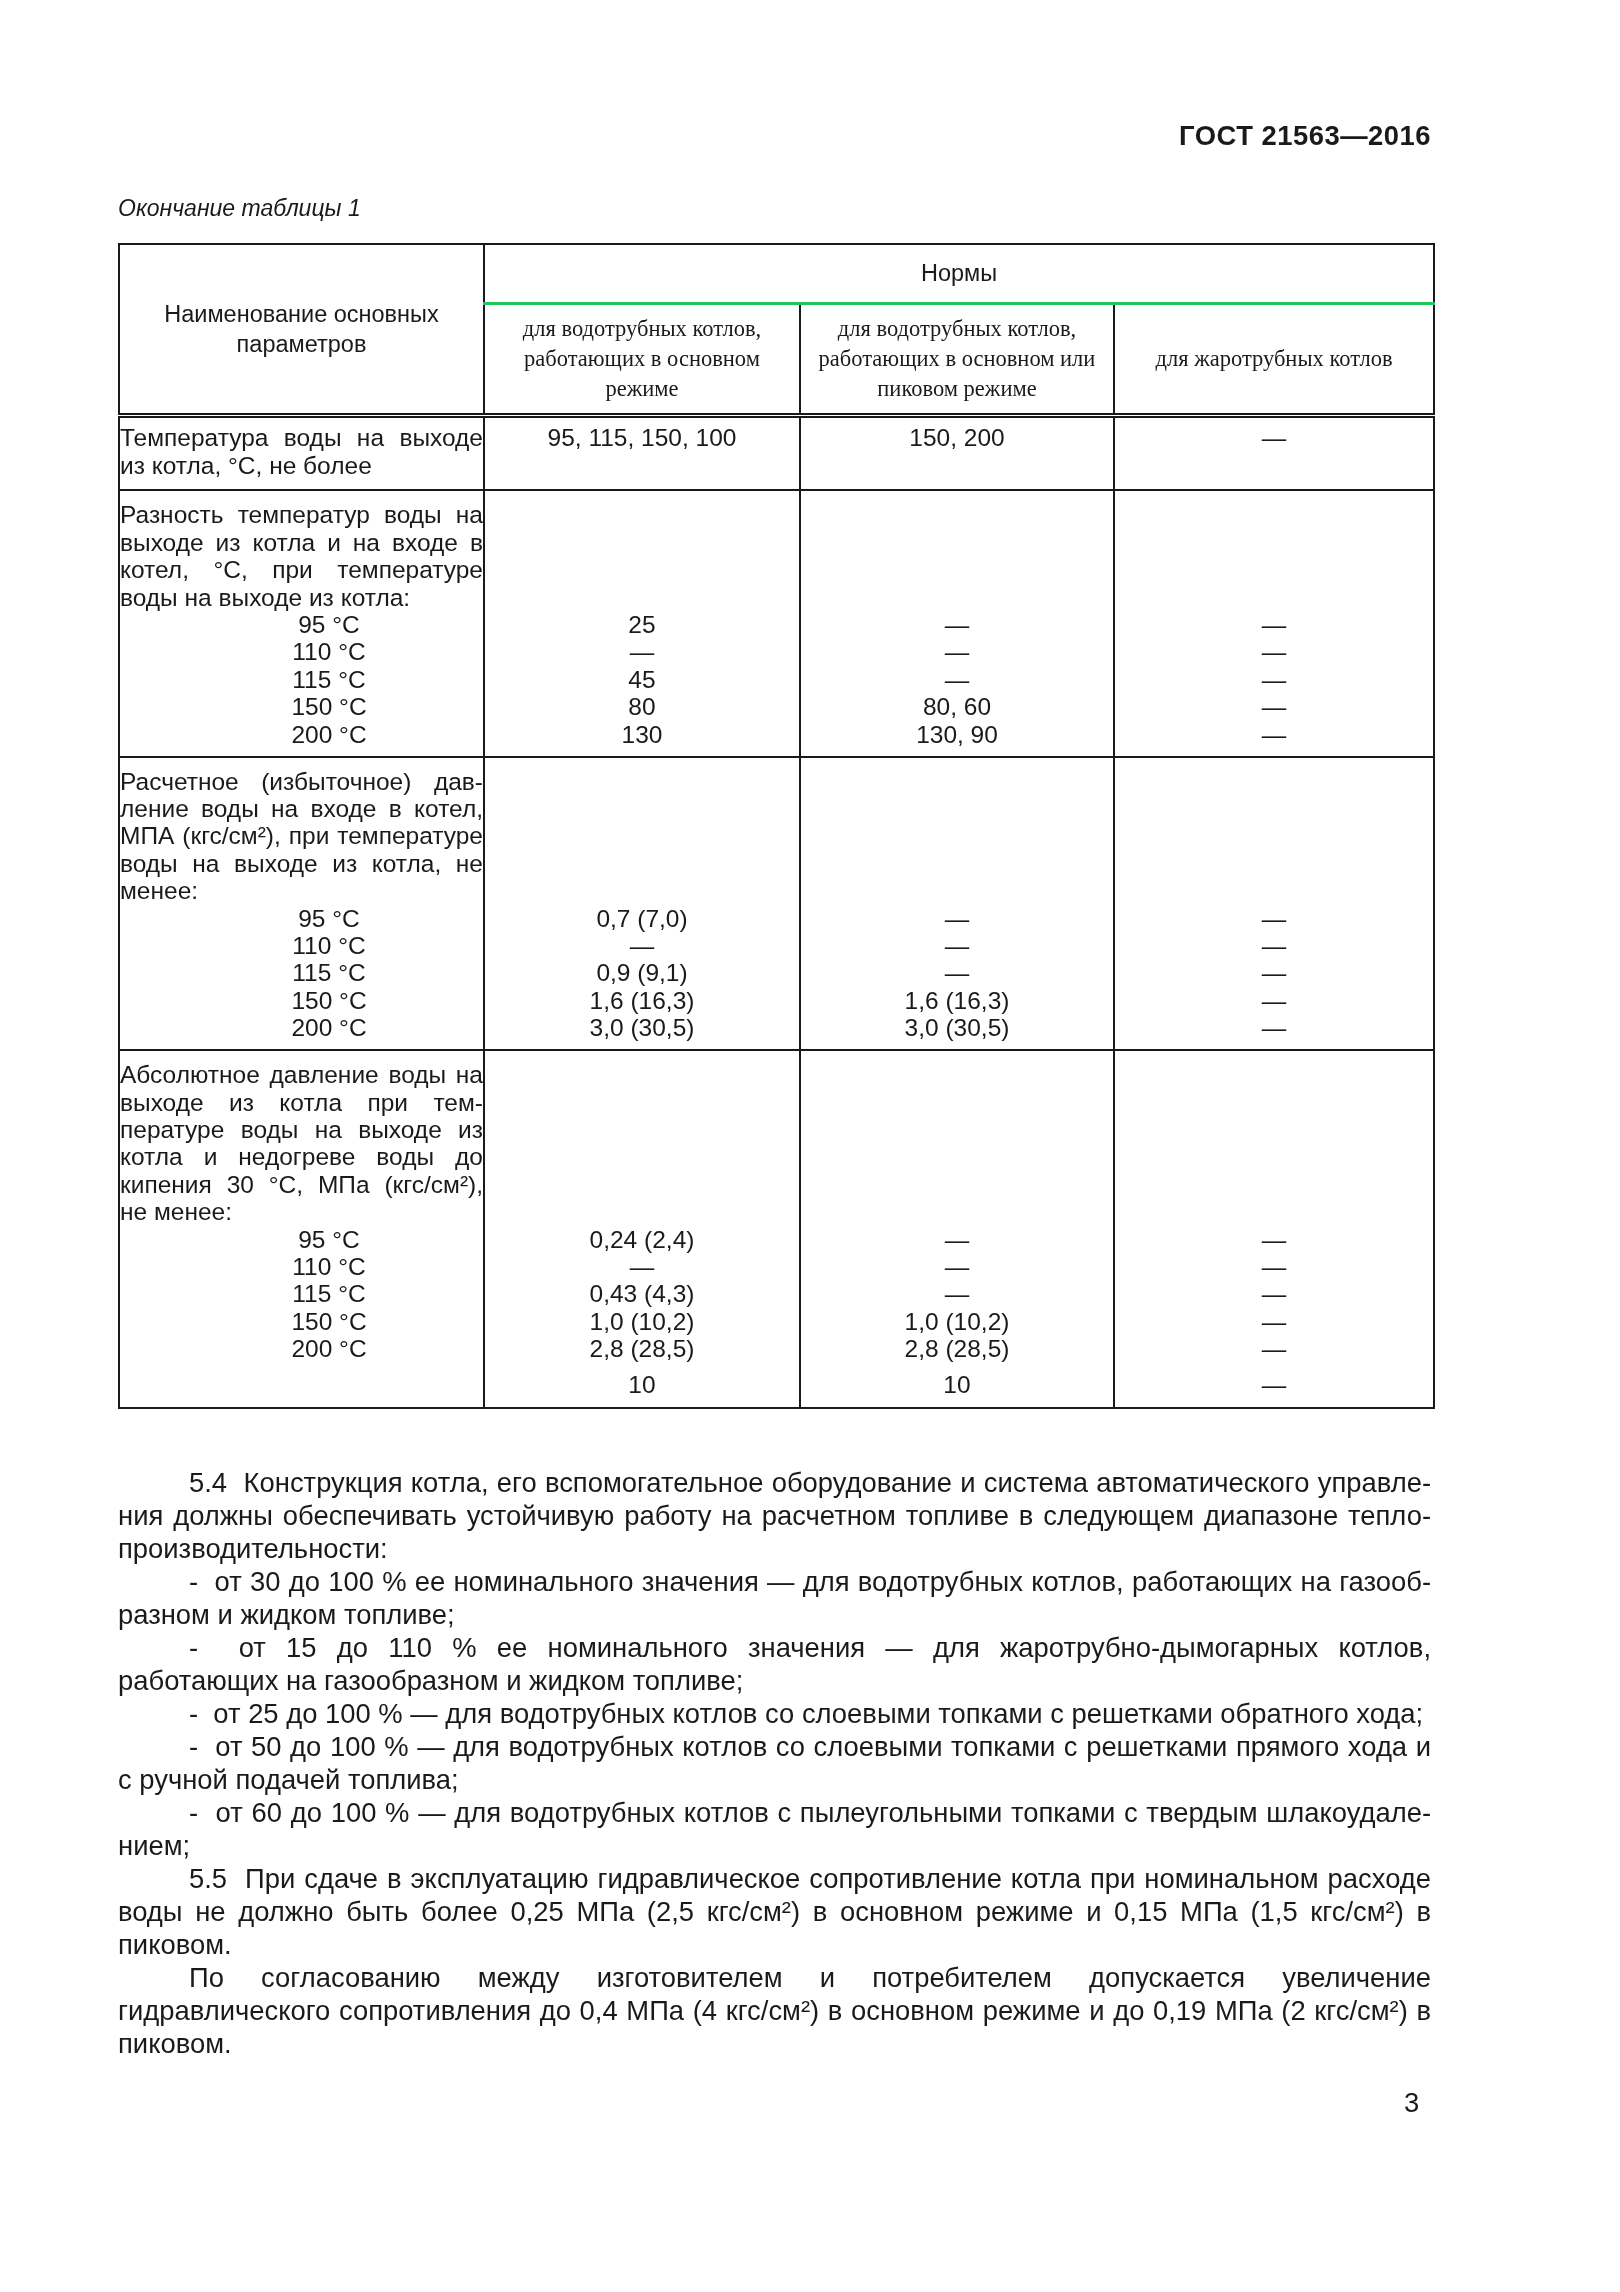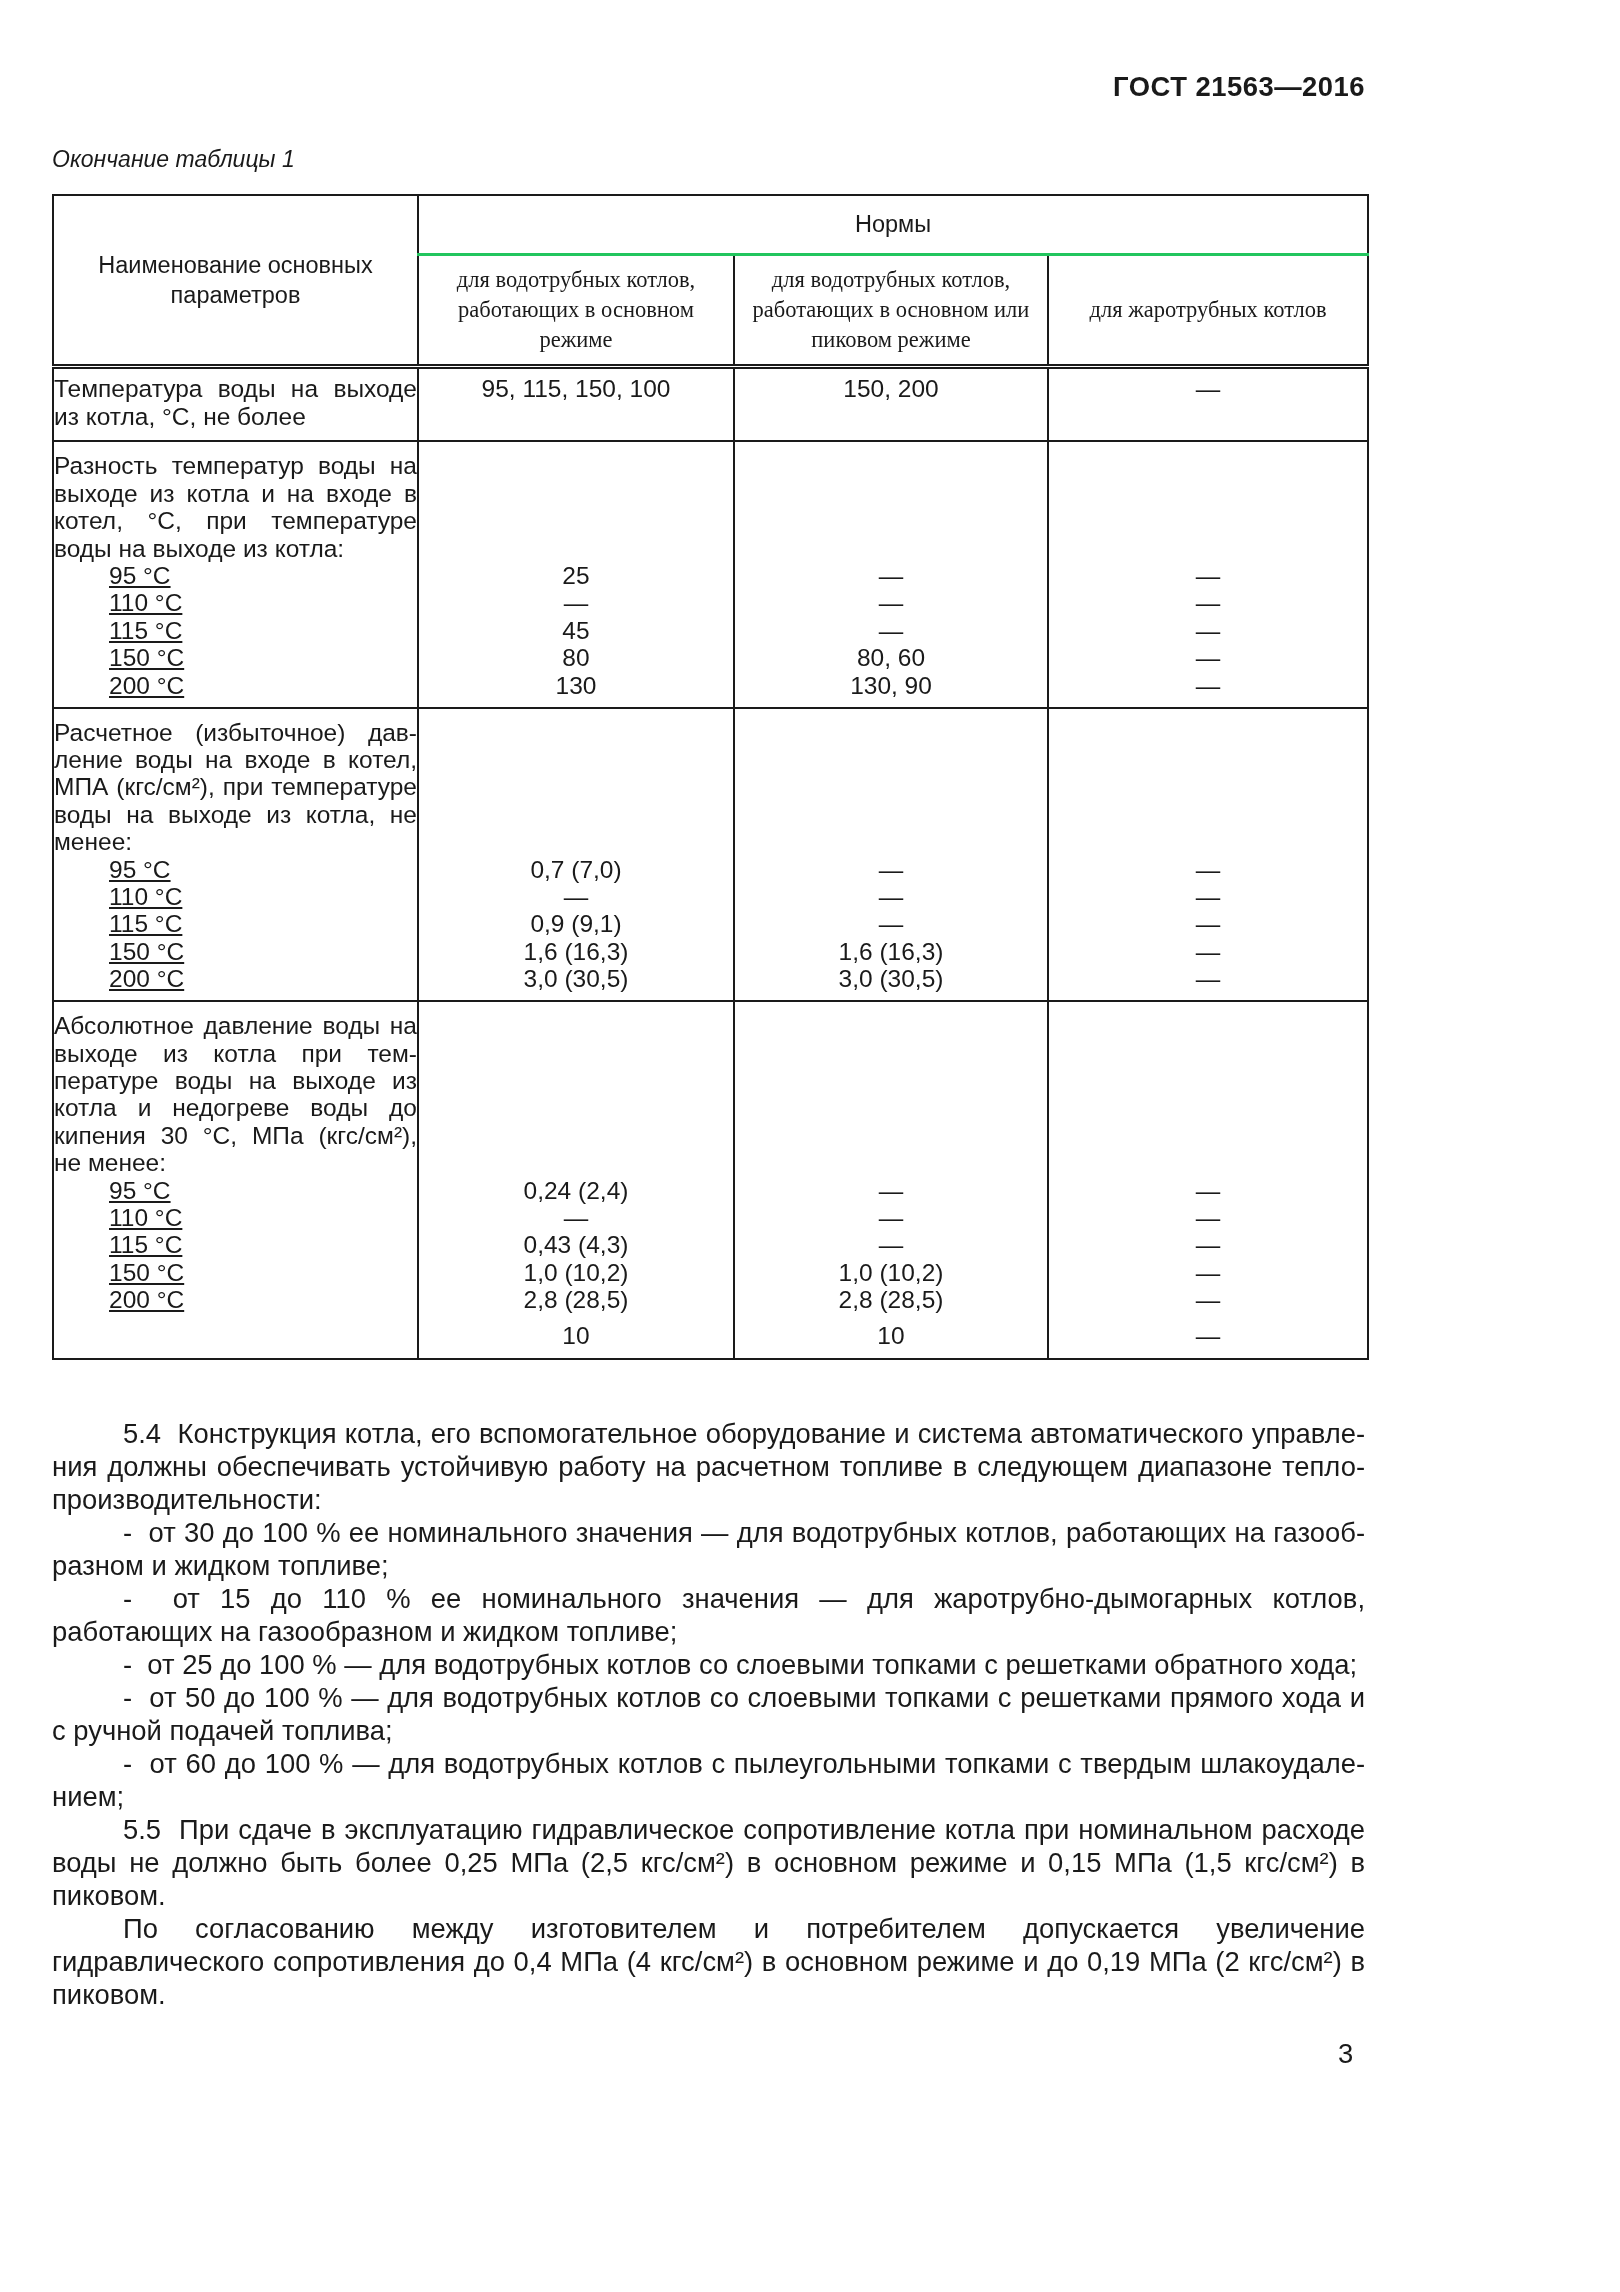--- a/index.html
+++ b/index.html
@@ -6,22 +6,22 @@
   .page{
     position:relative;
     width:1620px;height:2293px;
     background:#ffffff;
     color:#1a1a1a;
     font-family:"Liberation Sans",sans-serif;
     margin:0 auto;
     overflow:hidden;
   }
   .content{
-    padding-top:71px;
-    margin-left:52px;
+    padding-top:120px;
+    margin-left:118px;
     width:1313px;
   }
   .doc-code{
     text-align:right;
     font-size:27.4px;
     font-weight:bold;
     line-height:31px;
     letter-spacing:0.5px;
   }
   .table-caption{
@@ -81,24 +81,23 @@
     line-height:27.4px;
   }
   tr.rsimple td{
     border-bottom:2px solid #1a1a1a;
     height:65px;
     padding-top:6.9px;
   }
   tr.intro td{ padding-top:9.8px; }
   tr.sub td{ height:27.4px; }
   tr.sub td.tlabel{
-    text-align:left;
+    text-align:center;
     padding-left:55px;
     line-height:27.4px;
-    text-decoration:underline;
   }
   tr.sub-extra td{ padding-top:8.8px; }
   tr.block-end td{
     border-bottom:2px solid #1a1a1a;
     padding-bottom:7.8px;
   }
   .body-text{
     margin-top:57px;
     font-size:27.4px;
     line-height:33px;

